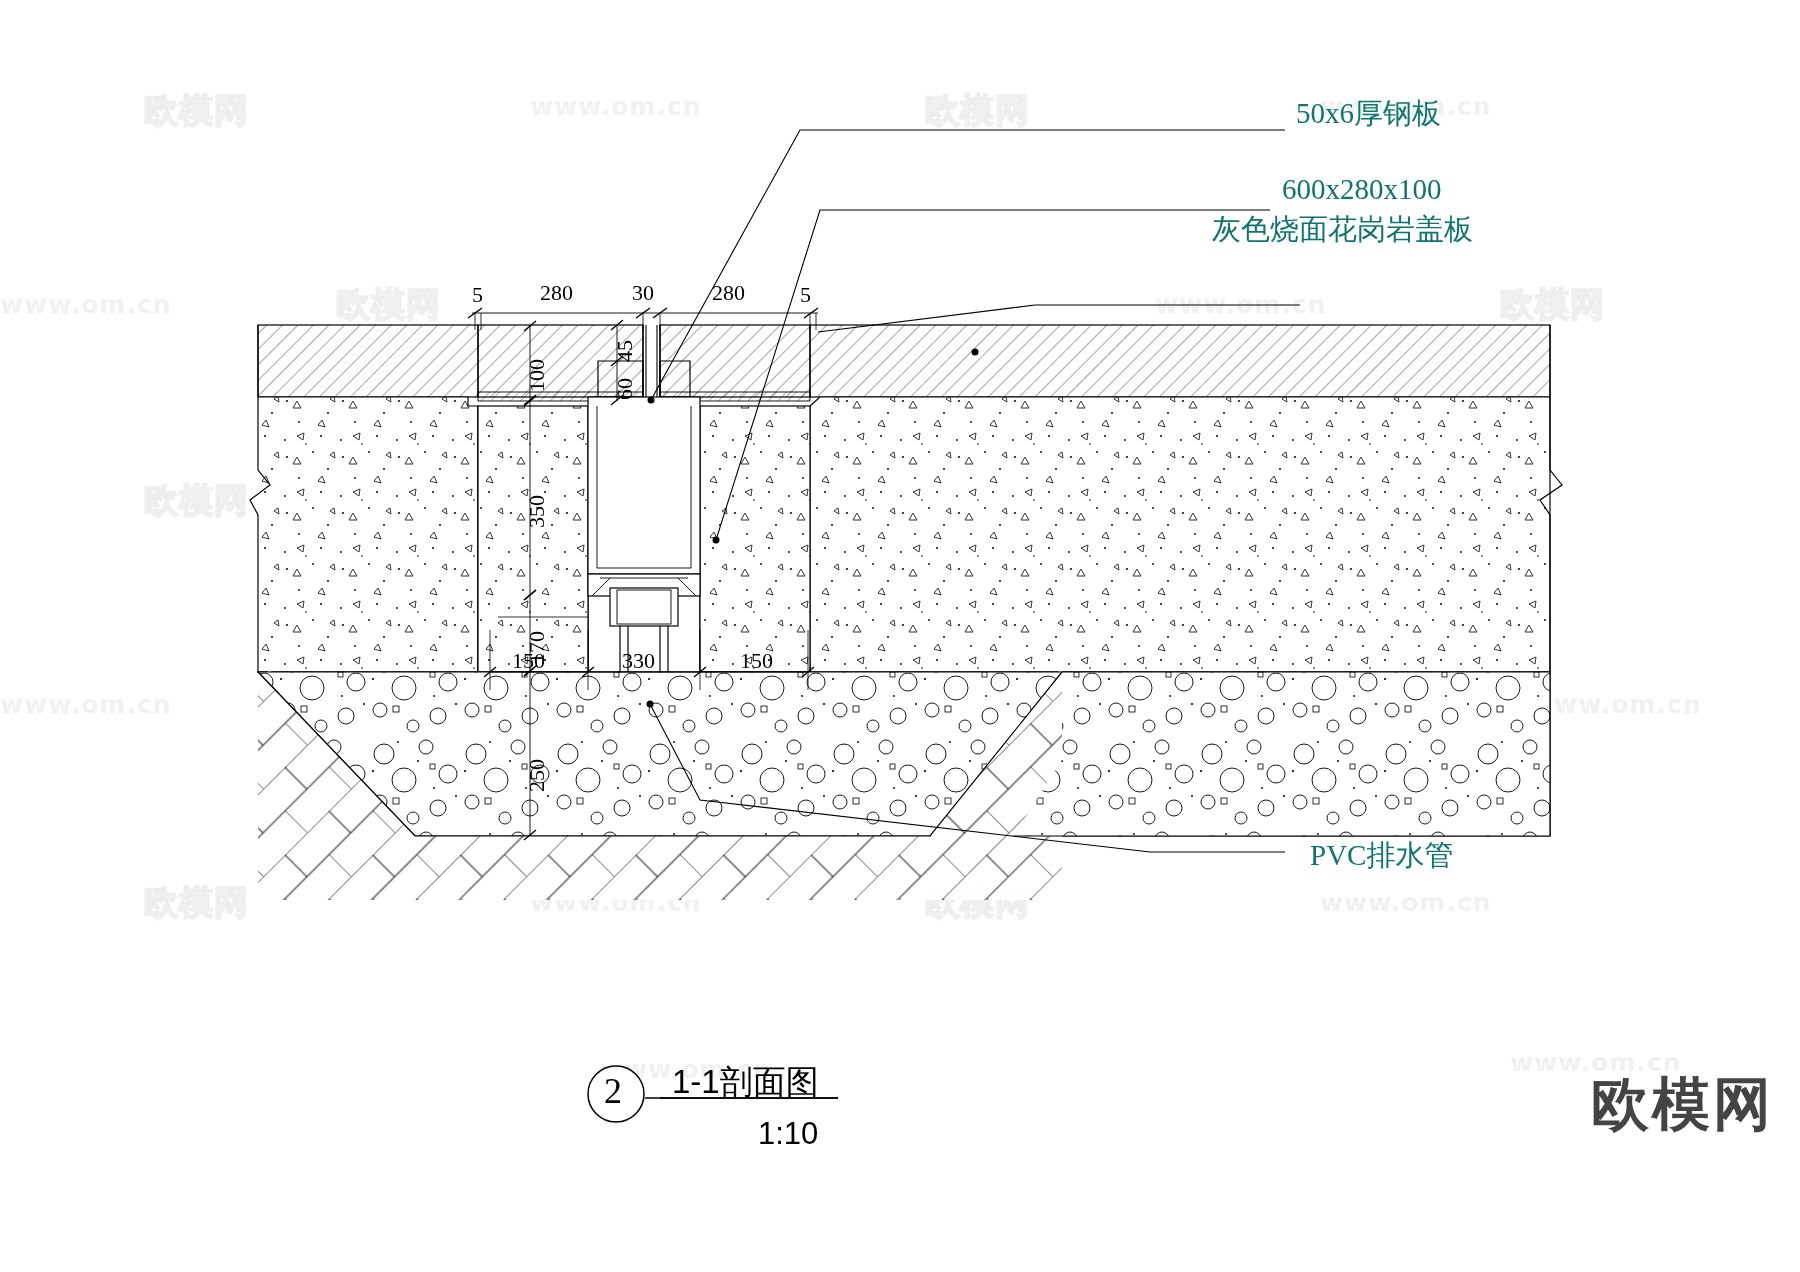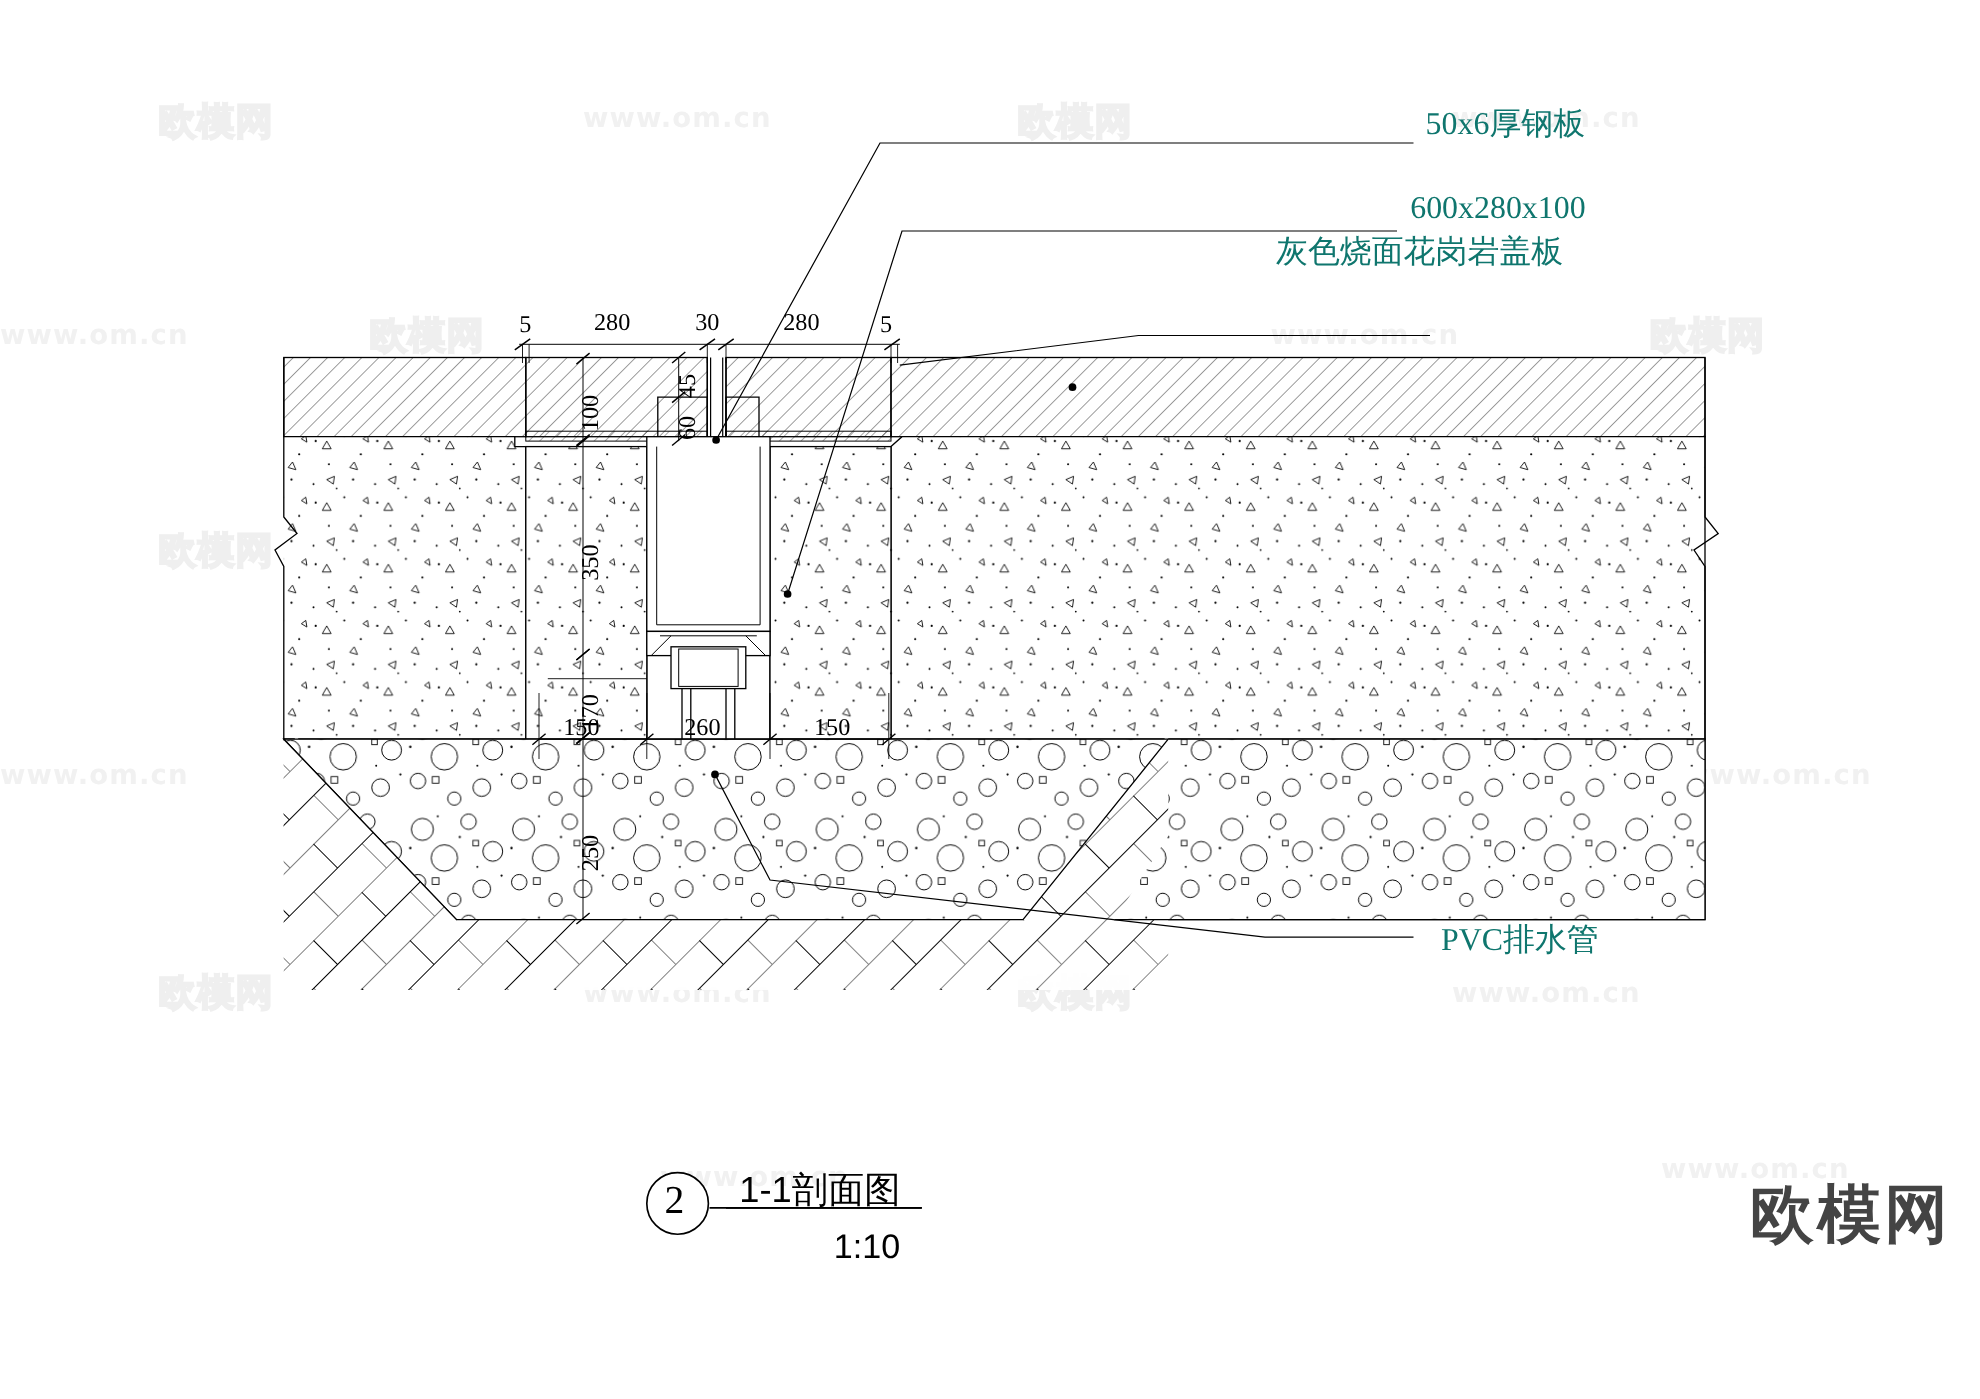--- a/index.html
+++ b/index.html
@@ -376,40 +376,40 @@
         <line x1="660" y1="1098" x2="838" y2="1098" stroke="#000" stroke-width="1.5"></line>
       </g>
 
     </g>
   </svg>
 
   <div class="lab" style="left:1296px; top:96px;">50x6厚钢板</div>
 
   <div class="lab" style="left:1282px; top:172px;">600x280x100</div>
 
-  <div class="lab" style="left:1160px; top:212px;">灰色烧面花岗岩盖板</div>
+  <div class="lab" style="left:1212px; top:212px;">灰色烧面花岗岩盖板</div>
 
 
   <div class="lab" style="left:1310px; top:838px;">PVC排水管</div>
 
   <div class="dim" style="left:472px; top:282px;">5</div>
   <div class="dim" style="left:540px; top:280px;">280</div>
   <div class="dim" style="left:632px; top:280px;">30</div>
   <div class="dim" style="left:712px; top:280px;">280</div>
   <div class="dim" style="left:800px; top:282px;">5</div>
 
   <div class="dim v" style="left:524px; top:392px; transform:rotate(-90deg);">100</div>
   <div class="dim v" style="left:612px; top:362px; transform:rotate(-90deg);">45</div>
   <div class="dim v" style="left:612px; top:400px; transform:rotate(-90deg);">60</div>
   <div class="dim v" style="left:524px; top:528px; transform:rotate(-90deg);">350</div>
   <div class="dim v" style="left:524px; top:664px; transform:rotate(-90deg);">170</div>
   <div class="dim v" style="left:524px; top:792px; transform:rotate(-90deg);">250</div>
 
   <div class="dim" style="left:512px; top:648px;">150</div>
-  <div class="dim" style="left:622px; top:648px;">260</div>
+  <div class="dim" style="left:622px; top:648px;">330</div>
   <div class="dim" style="left:740px; top:648px;">150</div>
 
   <div class="title-num" style="left:604px; top:1070px;">2</div>
   <div class="title-main" style="left:672px; top:1060px;">1-1剖面图</div>
   <div class="title-scale" style="left:758px; top:1116px;">1:10</div>
 
   <div class="brand">欧模网</div>
 
 </div>
 

